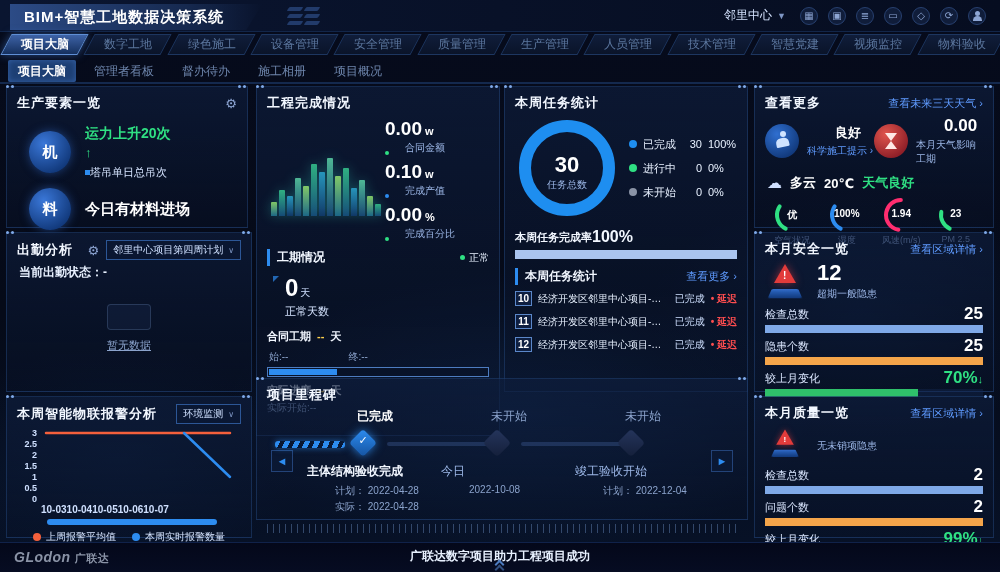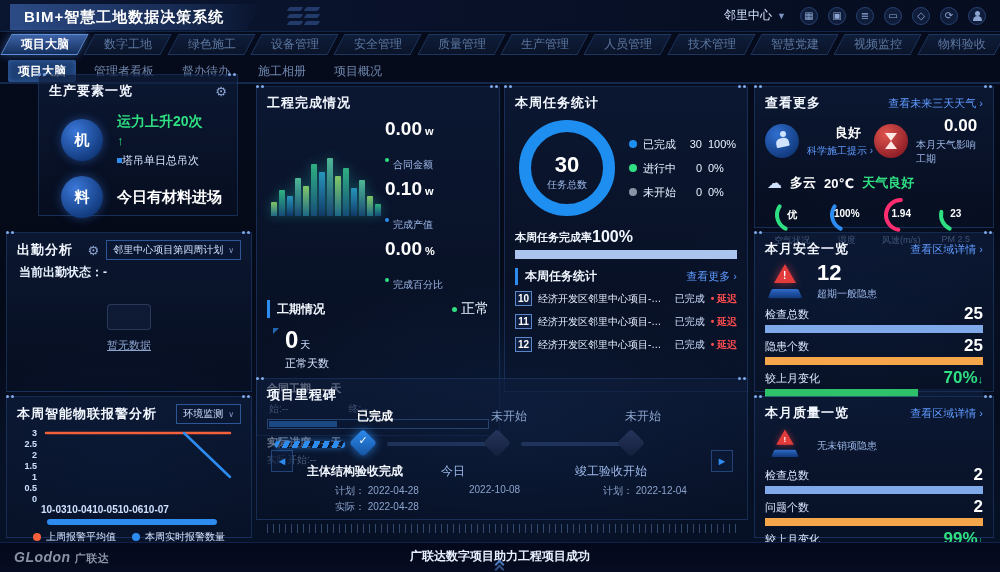--- a/index.html
+++ b/index.html
@@ -84,26 +84,26 @@
   .prog-top{display:flex;}
   .city{width:118px;height:92px;display:flex;align-items:flex-end;gap:2px;padding:0 4px;margin-top:8px;filter:drop-shadow(0 0 6px rgba(40,180,170,.45));}
   .city i{flex:1;border-radius:1px 1px 0 0;opacity:.9;}
   .city i:nth-child(4n+1){background:linear-gradient(180deg,#8fd96b,#1f6f8f);}
   .city i:nth-child(4n+2){background:linear-gradient(180deg,#35c08a,#174f7d);}
   .city i:nth-child(4n+3){background:linear-gradient(180deg,#2aa0c8,#123a6b);}
   .city i:nth-child(4n){background:linear-gradient(180deg,#57c9a0,#1a4a78);}
   .stats{flex:1;display:flex;flex-direction:column;gap:6px;padding-top:2px;}
   .stat .v{font-size:19px;font-weight:bold;color:#fff;}
   .stat .u{font-size:11px;font-weight:bold;color:#fff;margin-left:3px;}
-  .stat .l{font-size:10px;color:#9db8e8;display:flex;align-items:flex-start;gap:4px;margin-top:18px;}
+  .stat .l{font-size:10px;color:#9db8e8;display:flex;align-items:flex-end;gap:16px;margin-top:1px;}
   .sdot{width:4px;height:4px;border-radius:50%;flex:none;}
   .sub-head{display:flex;align-items:center;justify-content:space-between;margin-top:8px;
     border-left:3px solid #2d8cf0;padding-left:7px;}
   .sub-title{font-size:12px;font-weight:bold;color:#f2f7ff;}
-  .sub-status{font-size:14px;color:#e8f1ff;display:flex;align-items:center;gap:4px;}
+  .sub-status{font-size:10px;color:#e8f1ff;display:flex;align-items:center;gap:4px;}
   .sub-status i{width:5px;height:5px;border-radius:50%;background:#2fe083;}
   .sched-nums{display:flex;margin-top:8px;}
   .snum{flex:1;padding-left:18px;position:relative;}
   .snum::before{content:"";position:absolute;left:6px;top:2px;border-left:6px solid #2d8cf0;border-bottom:6px solid transparent;opacity:.7;}
   .snum .v{font-size:24px;font-weight:bold;color:#fff;}
   .snum .u{font-size:10px;color:#cfe0ff;margin-left:2px;}
   .snum .l{font-size:11px;color:#d6e4ff;margin-top:2px;}
   .c-row{font-size:11px;font-weight:bold;color:#f2f7ff;margin-top:10px;}
   .c-row .dash{color:#ffd24d;margin:0 3px;}
   .se-row{display:flex;gap:60px;font-size:10px;color:#8ba3cc;margin:6px 0 3px 2px;}
@@ -277,21 +277,21 @@
   </div>
 
   <div class="subnav">
     <div class="stab active">项目大脑</div>
     <div class="stab">管理者看板</div>
     <div class="stab">督办待办</div>
     <div class="stab">施工相册</div>
     <div class="stab">项目概况</div>
   </div>
 
-  <div class="panel" style="left:6px;top:74px;width:200px;height:142px;margin-left:32px;">
+  <div class="panel" style="left:6px;top:86px;width:242px;height:142px;">
     <div class="p-head">
       <span class="p-title">生产要素一览</span>
       <span class="gear">⚙</span>
     </div>
     <div class="prod-item">
       <div class="prod-circle">机</div>
       <div>
         <span class="prod-up">运力上升20次</span>
         <span class="prod-arrow">↑</span>
         <span class="prod-label">

